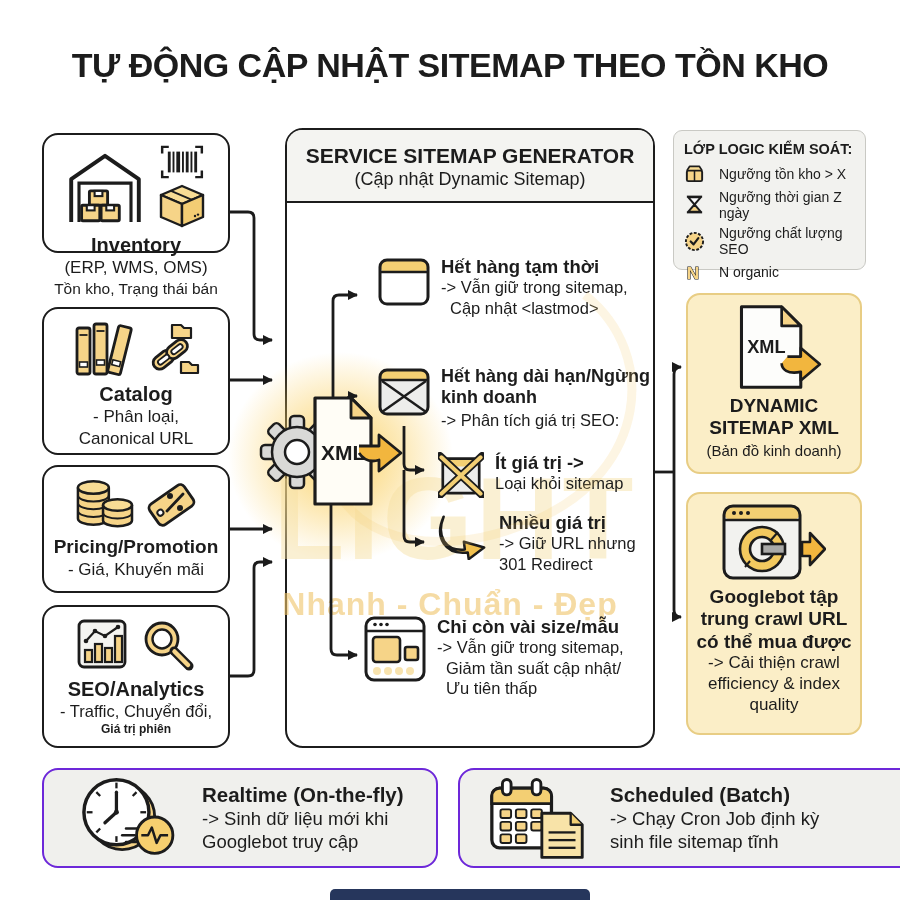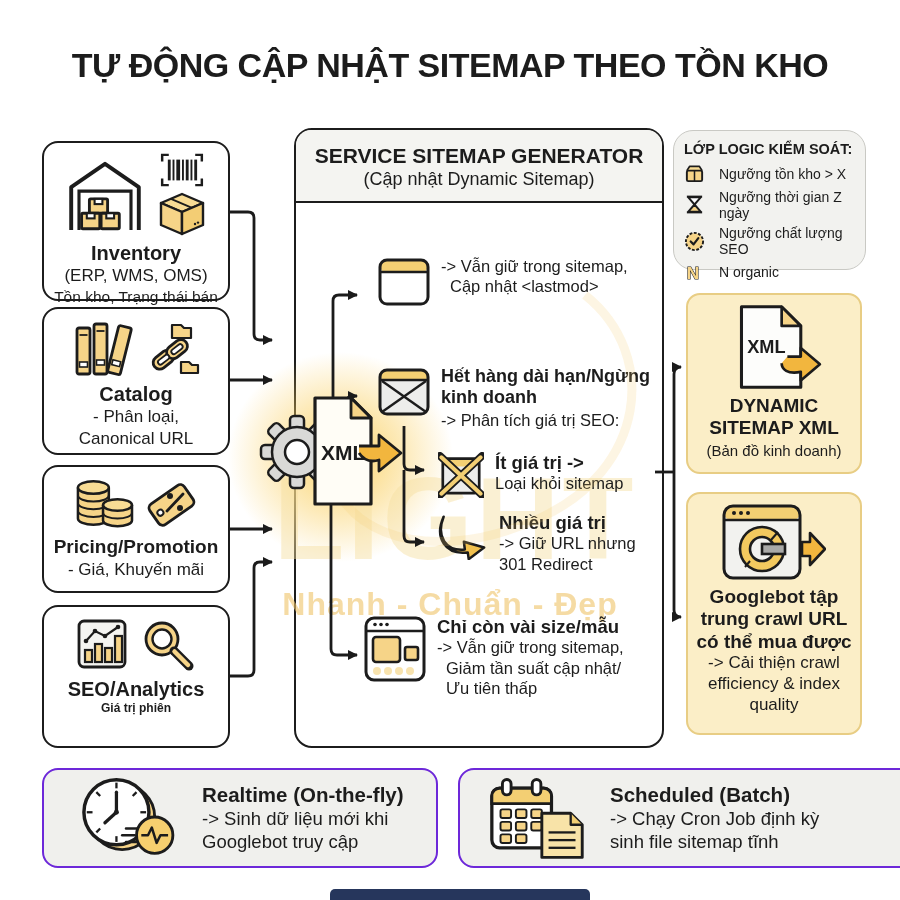--- a/index.html
+++ b/index.html
@@ -13,40 +13,40 @@
   .wm-tag{left:250px;top:586px;width:400px;font-size:32px;color:#f0c469;opacity:.6;letter-spacing:1px;}
   .glow{position:absolute;left:228px;top:352px;width:225px;height:210px;z-index:2;border-radius:50%;
         background:radial-gradient(closest-side,rgba(250,208,98,.95),rgba(250,208,98,.45) 55%,rgba(250,208,98,0));}
   
   .box{position:absolute;background:#fff;border:2.5px solid #1c1c1c;border-radius:16px;
        text-align:center;z-index:3;box-sizing:border-box;}
   .icons{display:flex;justify-content:center;align-items:center;gap:7px;margin-top:12px;}
   .bt{font-size:20px;font-weight:bold;line-height:1.2;margin-top:4px;}
   .bl{font-size:15.5px;line-height:1.3;text-align:center;}
   
-  .center-box{position:absolute;left:294px;top:128px;width:370px;height:620px;background:#fff;
+  .center-box{position:absolute;left:285px;top:128px;width:370px;height:620px;background:#fff;
               border:2.5px solid #1c1c1c;border-radius:18px;z-index:1;box-sizing:border-box;}
   .center-head{background:#f4f4f1;border-bottom:2.5px solid #1c1c1c;border-radius:15px 15px 0 0;
                padding:14px 6px 10px 6px;text-align:center;}
   .ch-title{font-size:21px;font-weight:bold;line-height:1.15;}
   .ch-sub{font-size:18px;line-height:1.25;}
   .case{position:absolute;display:flex;gap:11px;align-items:flex-start;z-index:3;}
   .ct{flex:1;}
   .case-title{font-size:18.5px;font-weight:bold;line-height:1.15;}
   .case-line{font-size:16.5px;line-height:1.24;}
   .ind{padding-left:9px;}
   
   .ybox{position:absolute;left:686px;width:176px;background:#fbeec7;border:2px solid #e8cd84;
         border-radius:14px;text-align:center;z-index:3;box-sizing:border-box;padding-top:8px;}
   .yt{font-size:19px;font-weight:bold;line-height:1.18;}
   .ys{font-size:15px;line-height:1.25;margin-top:2px;}
   .yr{font-size:17px;line-height:1.22;}
   
   .legend{position:absolute;left:673px;top:130px;width:193px;height:140px;background:#f2f2ef;
-          border:1.5px solid #c9c9c4;border-radius:20px;z-index:3;box-sizing:border-box;padding:10px 8px 8px 10px;}
+          border:1.5px solid #c9c9c4;border-radius:9px;z-index:3;box-sizing:border-box;padding:10px 8px 8px 10px;}
   .lg-title{font-size:14.5px;font-weight:bold;margin-bottom:6px;}
   .lg-row{display:flex;align-items:center;gap:14px;margin-bottom:4.5px;font-size:14px;}
   .lg-ic{flex:0 0 auto;}
   
   .mode{position:absolute;top:768px;height:100px;background:#f0f0ed;border:2px solid #6d28d9;
         border-radius:16px;display:flex;align-items:center;gap:22px;z-index:3;box-sizing:border-box;padding-left:28px;}
   .mt{font-size:20.5px;font-weight:bold;line-height:1.2;}
   .ml{font-size:18.5px;line-height:1.25;}
   .overlay{position:absolute;left:0;top:0;z-index:4;pointer-events:none;}
   .cluster{position:absolute;left:253px;top:388px;z-index:5;}
@@ -86,21 +86,21 @@
     <path class="ln" marker-end="url(#ah)" d="M333 420 V301 q0 -6 6 -6 h18"></path>
     <path class="ln" marker-end="url(#ah)" d="M347 424 V402 q0 -6 6 -6 h4"></path>
     <path class="ln" marker-end="url(#ah)" d="M331 486 V649 q0 6 6 6 h20"></path>
     <path class="ln" marker-end="url(#ah)" d="M404 426 V464 q0 6 6 6 h14"></path>
     <path class="ln" marker-end="url(#ah)" d="M404 470 V536 q0 6 6 6 h14"></path>
     <path class="ln" d="M655 472 h19"></path>
     <path class="ln" marker-end="url(#ah)" d="M674 472 V374 q0 -7 7 -7"></path>
     <path class="ln" marker-end="url(#ah)" d="M674 472 V610 q0 7 7 7"></path>
   </svg>
 
-  <div class="box" style="left:42px;top:141px;width:188px;height:160px;">
+  <div class="box" style="left:42px;top:133px;width:188px;height:120px;">
     <div class="icons" style="margin-top:10px;">
       <svg width="84" height="78" viewBox="0 0 62 60">
         <path d="M5 57 V24 L31 6 L57 24 V57" fill="#fff" stroke="#1c1c1c" stroke-width="3" stroke-linejoin="round"></path>
         <path d="M11 57 V27 H51 V57" fill="none" stroke="#1c1c1c" stroke-width="2.4"></path>
         <rect x="19" y="33" width="14" height="11" rx="1" fill="#f6d488" stroke="#1c1c1c" stroke-width="2.2"></rect>
         <rect x="13" y="44" width="14" height="12" rx="1" fill="#f6d488" stroke="#1c1c1c" stroke-width="2.2"></rect>
         <rect x="28" y="44" width="14" height="12" rx="1" fill="#f6d488" stroke="#1c1c1c" stroke-width="2.2"></rect>
         <rect x="23" y="33" width="6" height="4" fill="#fff" stroke="#1c1c1c" stroke-width="1.6"></rect>
         <rect x="17" y="44" width="6" height="4" fill="#fff" stroke="#1c1c1c" stroke-width="1.6"></rect>
         <rect x="32" y="44" width="6" height="4" fill="#fff" stroke="#1c1c1c" stroke-width="1.6"></rect>
@@ -200,31 +200,33 @@
           <circle cx="41" cy="8" r="2.3" fill="#1c1c1c"></circle>
       </svg>
       <svg width="56" height="56" viewBox="0 0 56 56">
         <circle cx="22" cy="22" r="16" fill="#f6d488" stroke="#1c1c1c" stroke-width="2.8"></circle>
         <circle cx="22" cy="22" r="9.5" fill="#fff" stroke="#1c1c1c" stroke-width="2.4"></circle>
         <line x1="34" y1="34" x2="49" y2="49" stroke="#1c1c1c" stroke-width="9" stroke-linecap="round"></line>
         <line x1="34.5" y1="34.5" x2="48" y2="48" stroke="#f6d488" stroke-width="4.5" stroke-linecap="round"></line>
       </svg>
     </div>
     <div class="bt">SEO/Analytics</div>
+    <div class="bl" style="font-size:16.5px;">- Traffic, Chuyển đổi,</div>
     <div class="bl" style="font-size:12px;font-weight:bold;">Giá trị phiên</div>
   </div>
 
   <div class="case" style="left:378px;top:256px;width:278px;">
     <svg width="52" height="52" viewBox="0 0 52 52">
       <rect x="2" y="4" width="48" height="44" rx="7" fill="#fff" stroke="none"></rect>
       <rect x="2" y="4" width="48" height="12" rx="6" fill="#f3cf73"></rect>
       <rect x="2" y="4" width="48" height="44" rx="7" fill="none" stroke="#1c1c1c" stroke-width="3"></rect>
       <line x1="2" y1="16" x2="50" y2="16" stroke="#1c1c1c" stroke-width="2.6"></line>
     </svg>
     <div class="ct">
+      <div class="case-title">Hết hàng tạm thời</div>
       <div class="case-line">-&gt; Vẫn giữ trong sitemap,</div>
       <div class="case-line ind">Cập nhật &lt;lastmod&gt;</div>
     </div>
   </div>
 
   <div class="case" style="left:378px;top:366px;width:278px;">
     <svg width="52" height="52" viewBox="0 0 52 52">
       <rect x="2" y="4" width="48" height="44" rx="7" fill="#ededeb" stroke="none"></rect>
       <rect x="2" y="4" width="48" height="10" rx="5" fill="#f3cf73"></rect>
       <line x1="4" y1="15" x2="48" y2="46" stroke="#1c1c1c" stroke-width="2.4"></line>

